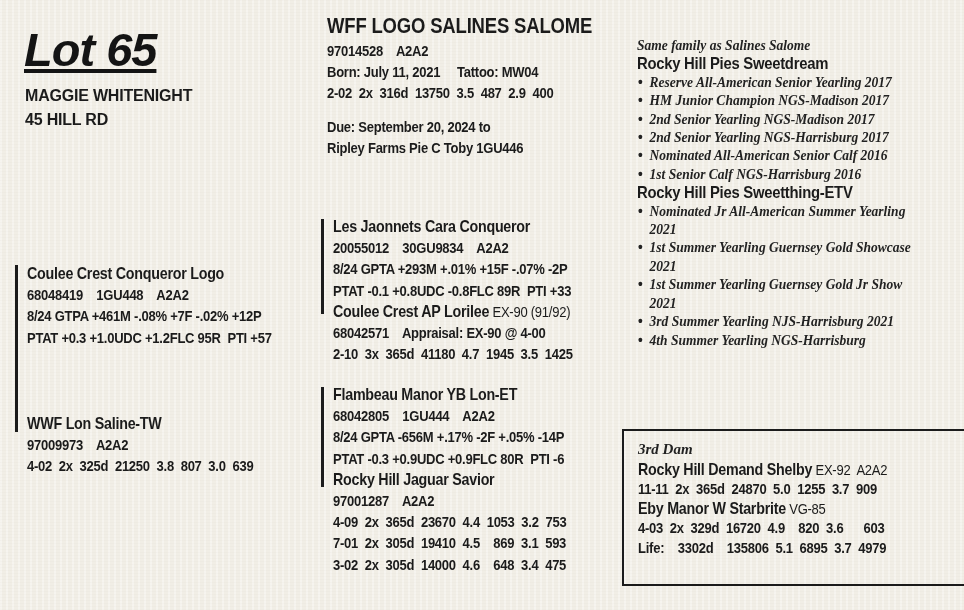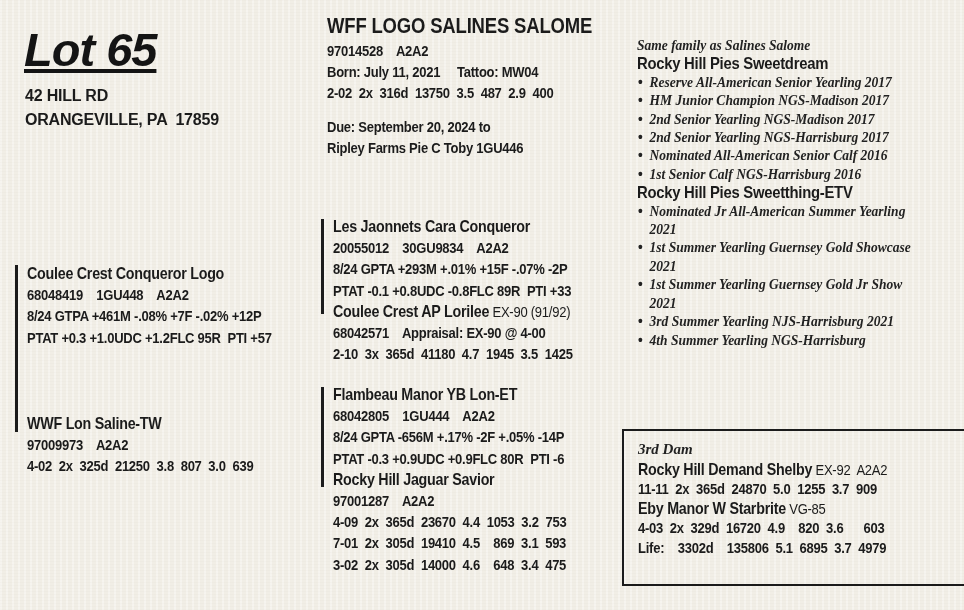--- a/index.html
+++ b/index.html
@@ -69,22 +69,22 @@
   .dam-label{ font-size:15px; line-height:19.6px; }
 </style>
 </head>
 <body>
 
 <div class="page">
 
   <div class="abs lot-number" style="left:24px; top:22px;text-decoration:underline;">Lot 65</div>
 
   <div class="abs gothic consignor" style="left:25px; top:84px;">
-    <div class="pre">42 HILL RD</div>
-    <div class="pre">ORANGEVILLE, PA  17859</div>
+    <div class="pre">MAGGIE WHITENIGHT</div>
+    <div class="pre">45 HILL RD</div>
   </div>
 
   <div class="abs gothic squeeze" style="left:327px; top:12px;">
     <div class="pre animal-name">WFF LOGO SALINES SALOME</div>
     <div class="pre data-line">97014528    A2A2</div>
     <div class="pre data-line">Born: July 11, 2021     Tattoo: MW04</div>
     <div class="pre data-line">2-02  2x  316d  13750  3.5  487  2.9  400</div>
   </div>
 
   <div class="abs gothic squeeze" style="left:327px; top:116px;">

